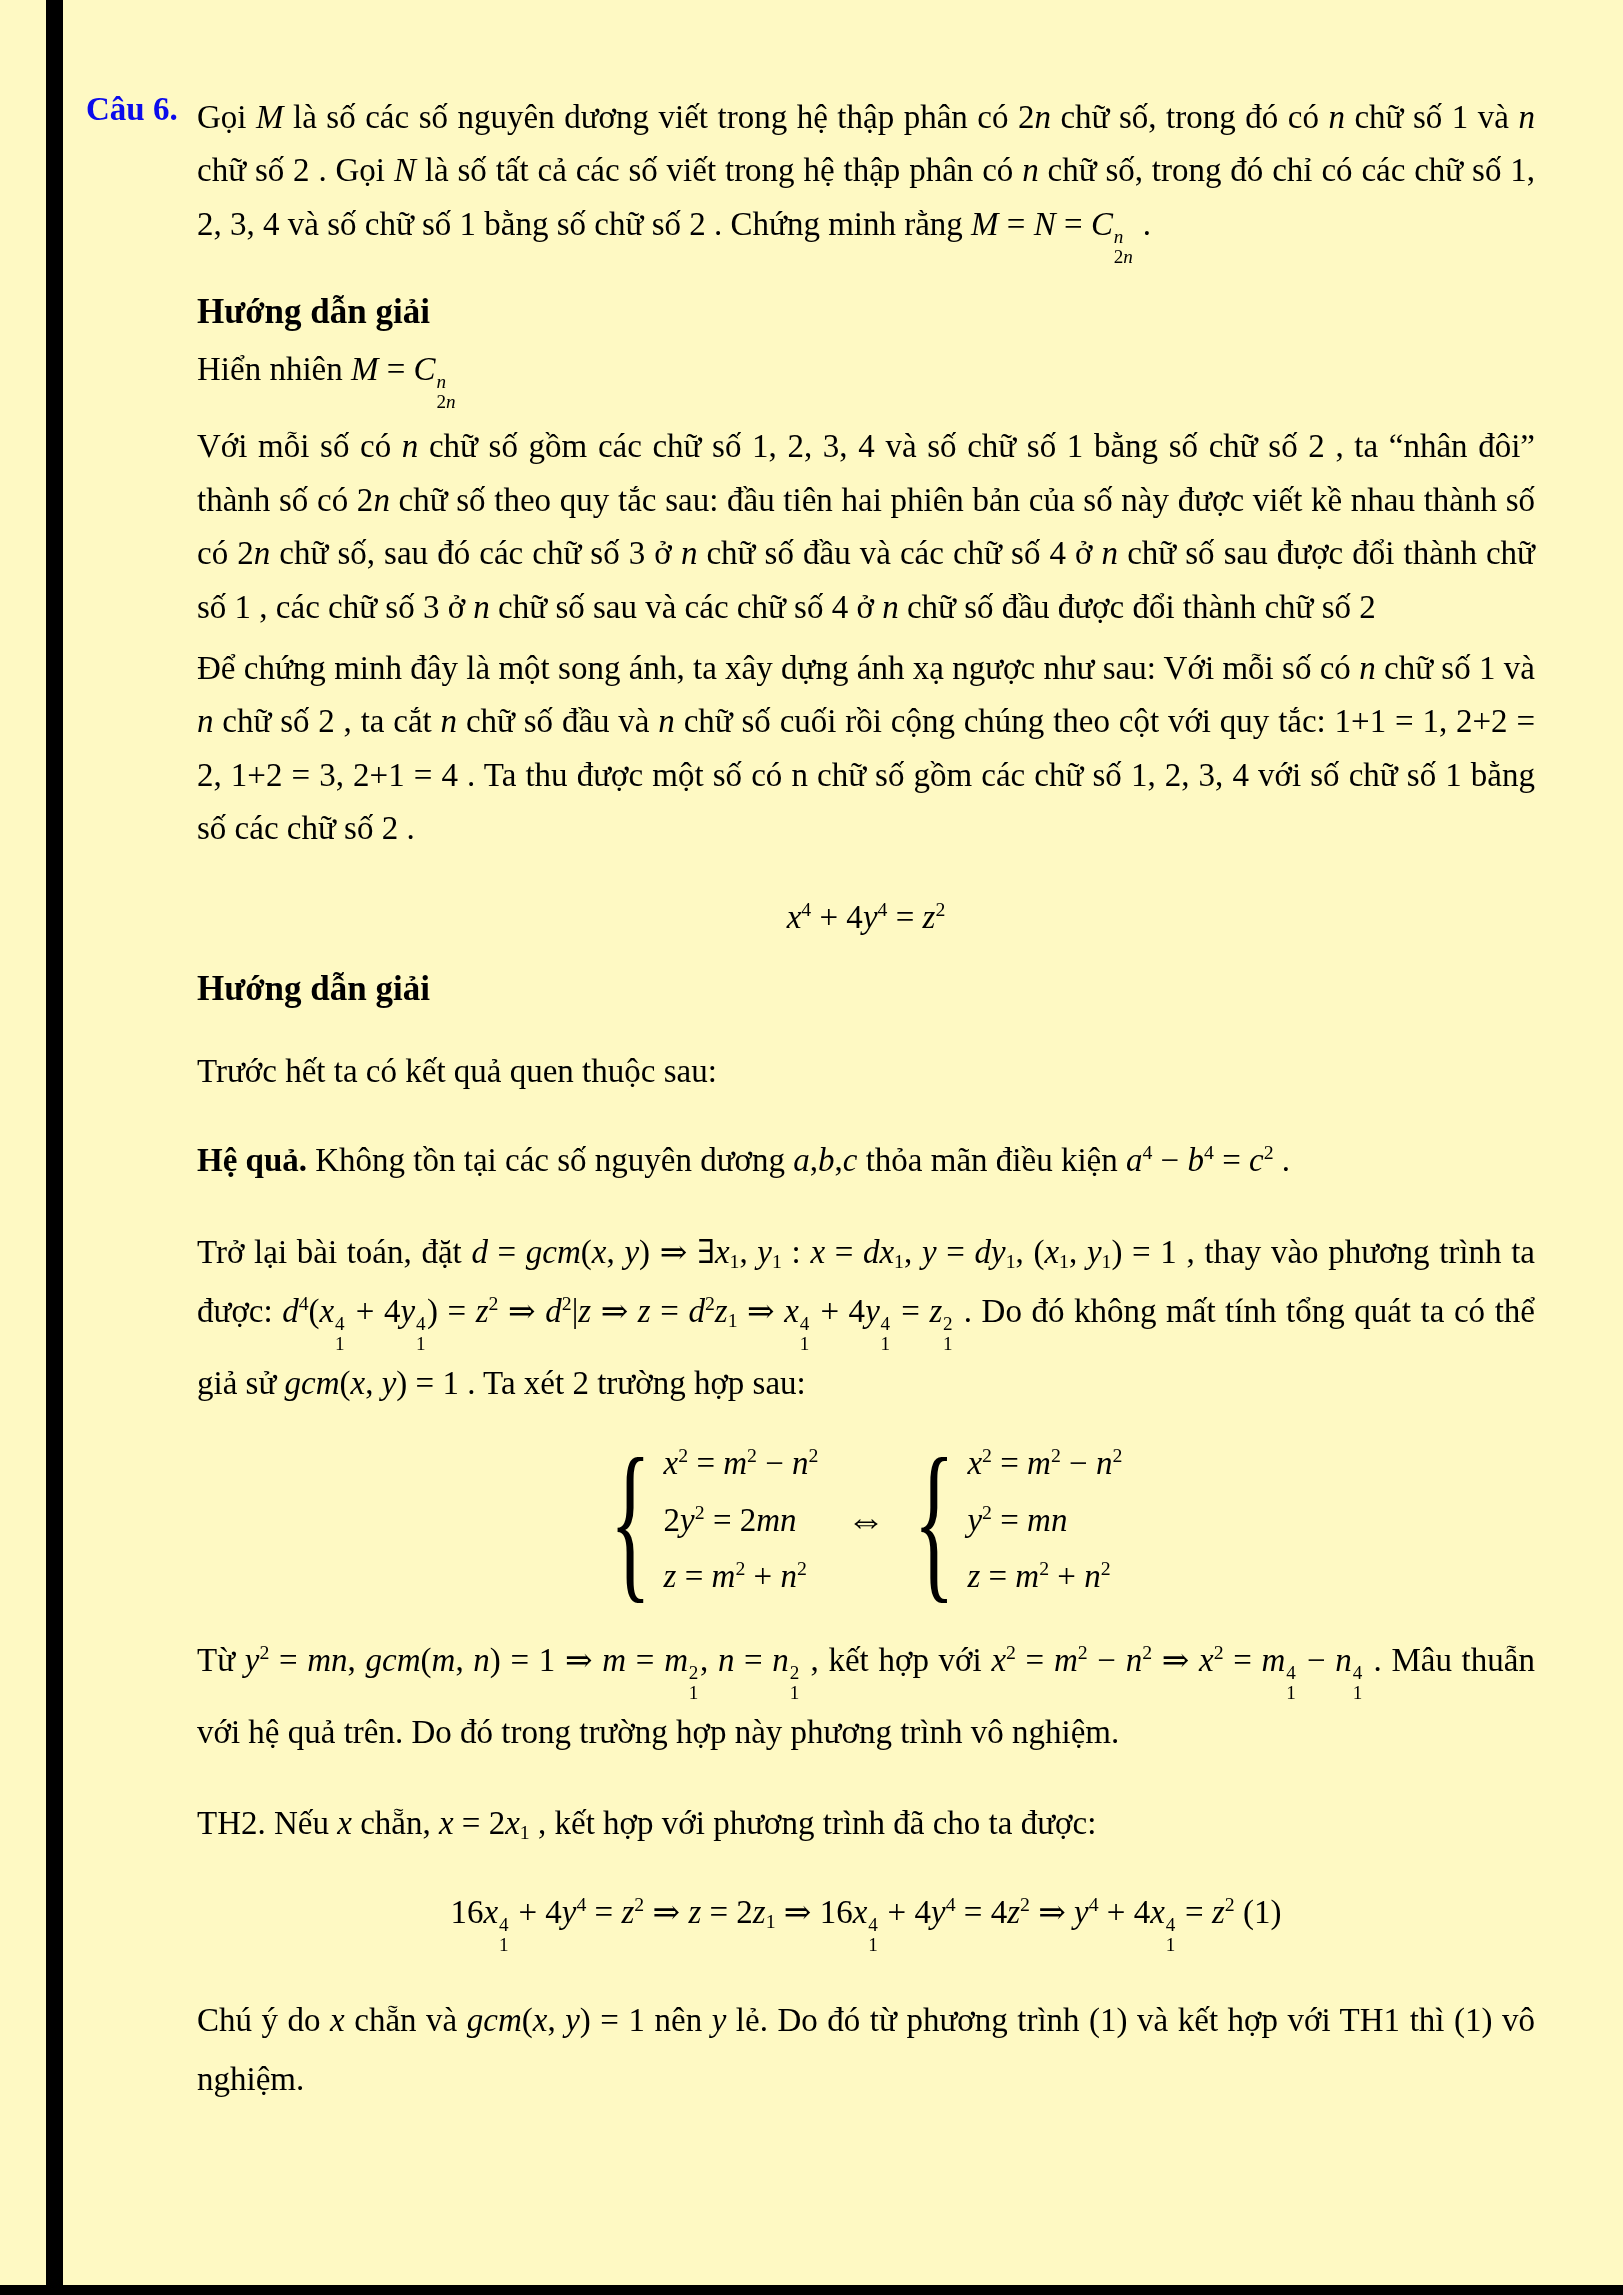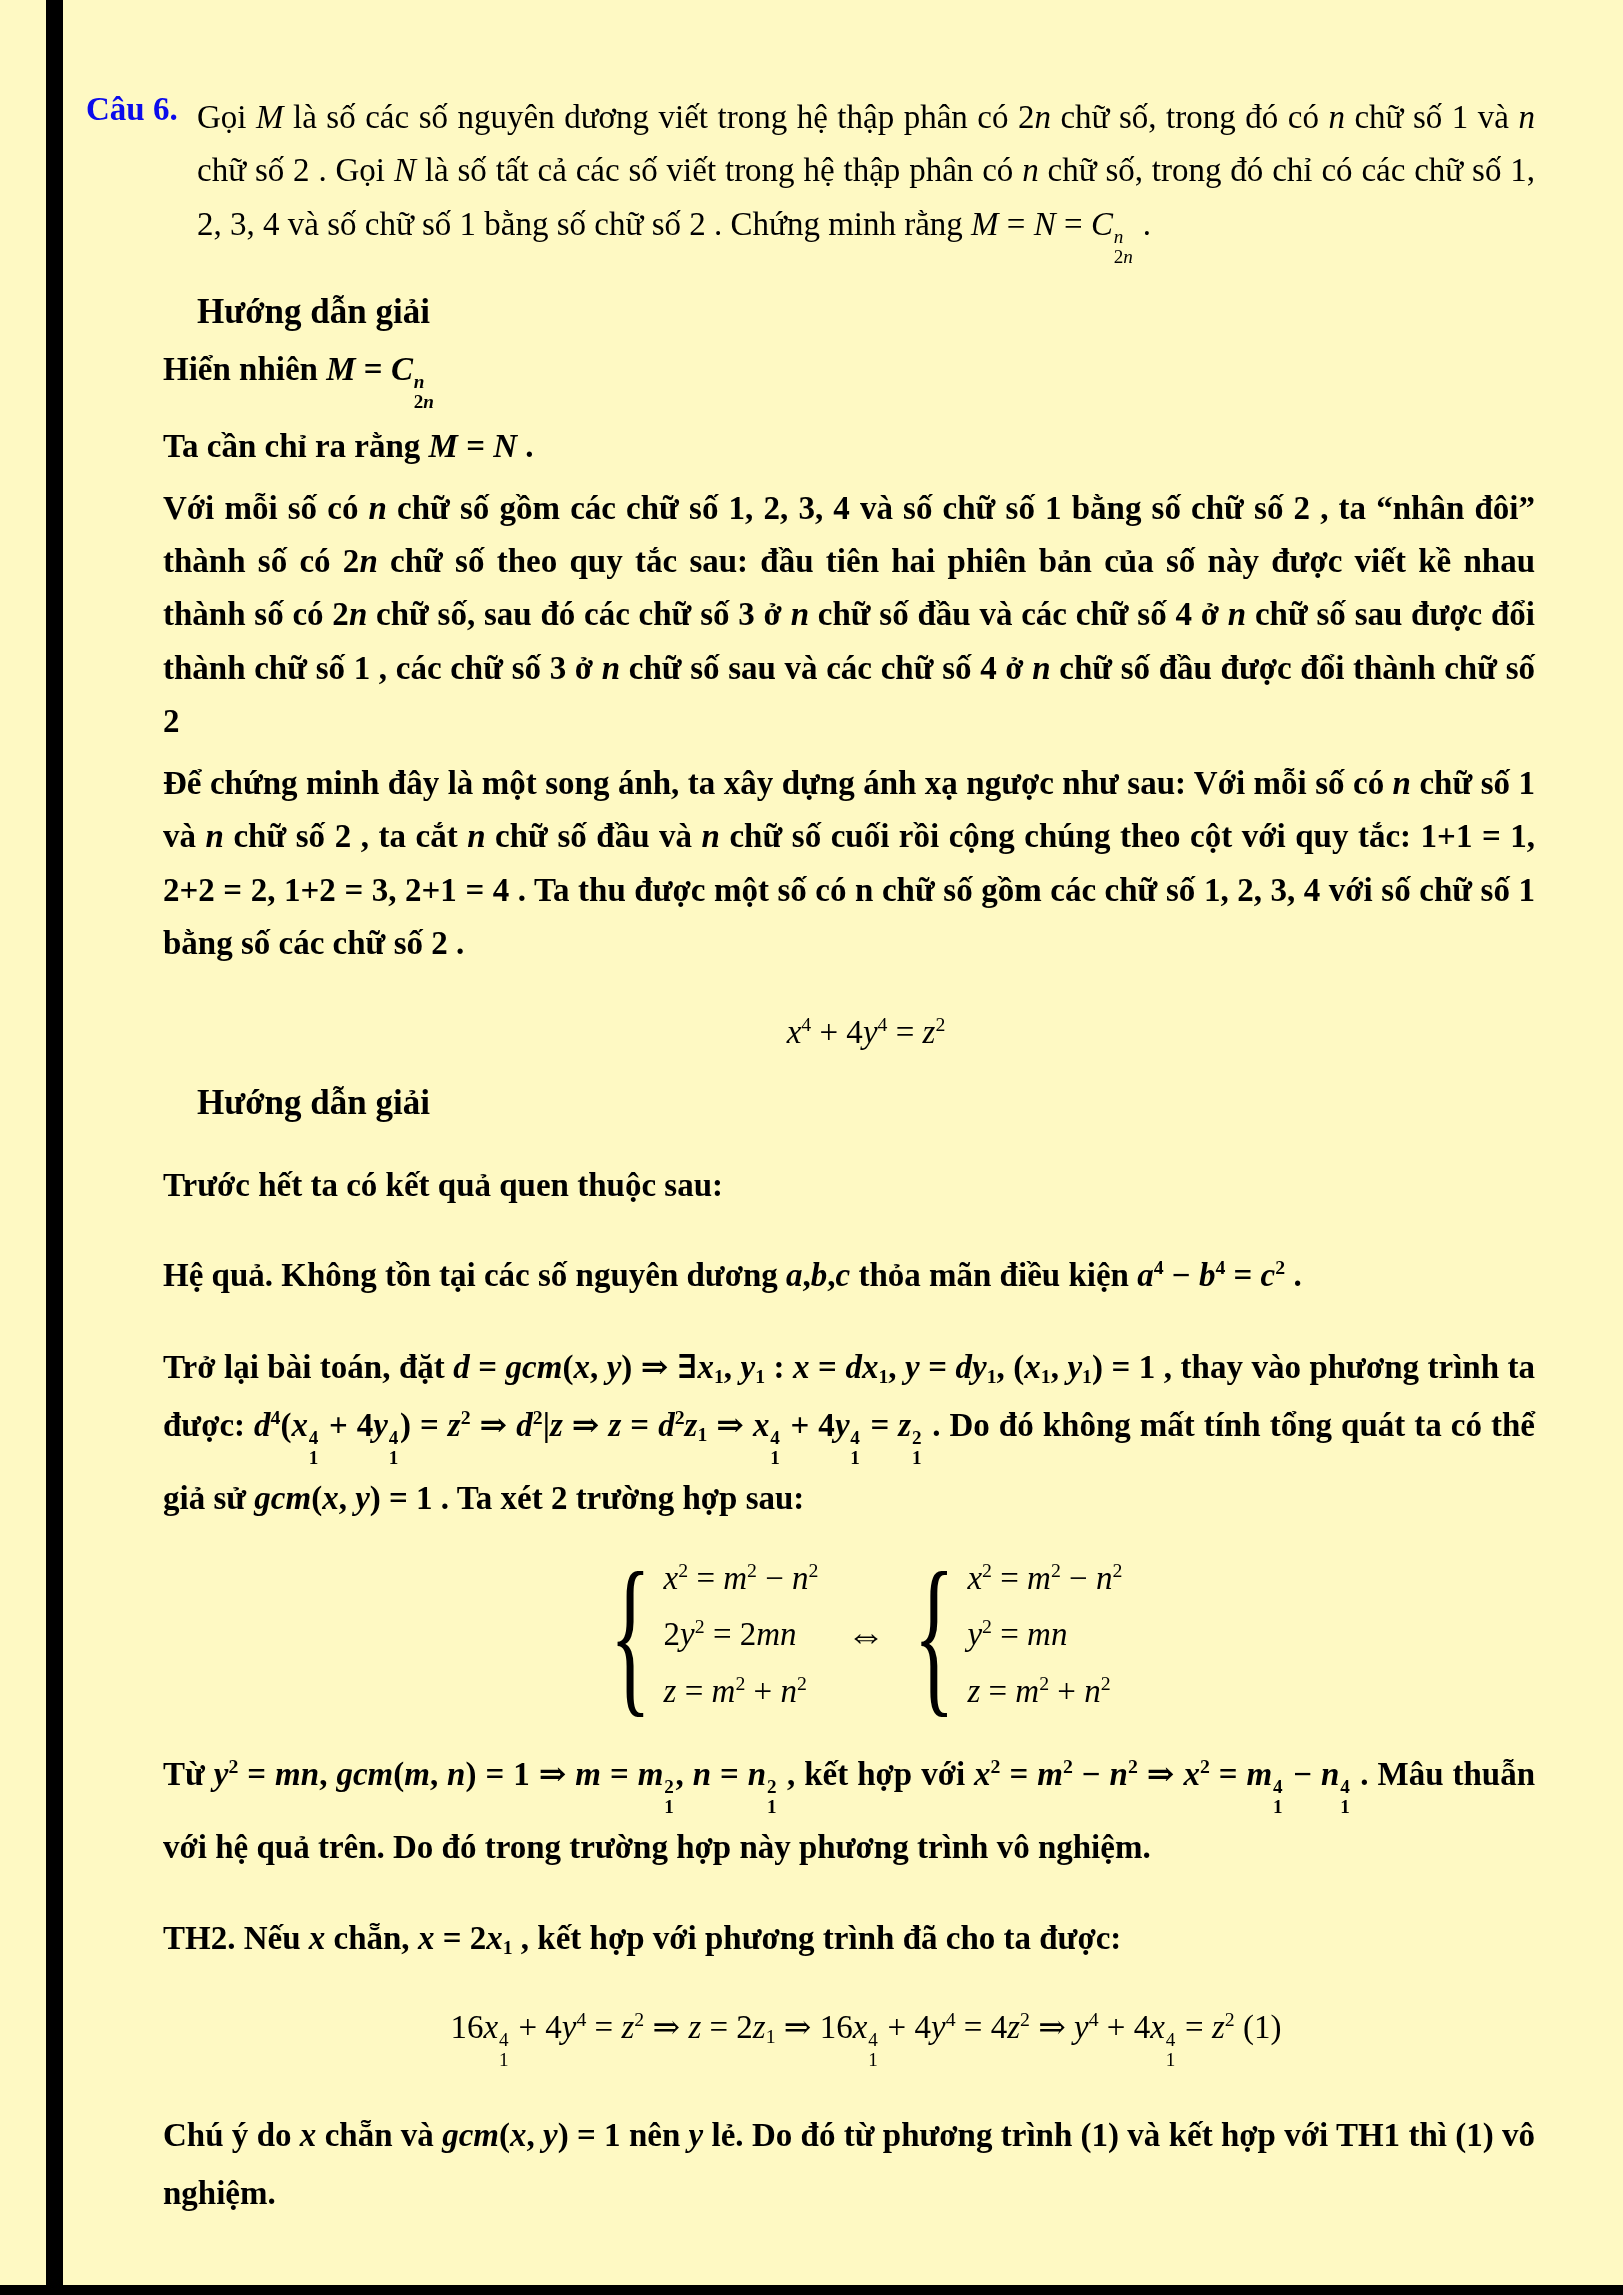--- a/index.html
+++ b/index.html
@@ -12,21 +12,21 @@
     font-family:"Liberation Serif","DejaVu Serif",serif;
     font-size:33px;
     overflow:hidden;
   }
   .doc { padding:91px 88px 0 86px; }
 
   .problem { display:flex; align-items:flex-start; margin-bottom:6.3px; }
   .plabel { flex:0 0 111px; font-weight:700; color:var(--accent,#0b0beb); white-space:nowrap; }
   .ptext { flex:1; text-align:justify; line-height:1.62; }
 
-  .para { margin-left:77px; text-align:justify; line-height:1.62; margin-top:7.9px;font-weight:bold; }
+  .para { margin-left:111px; text-align:justify; line-height:1.62; margin-top:7.9px; }
   .heading { margin-left:111px; font-weight:700; font-size:35px; margin-top:25px; margin-bottom:11px; }
   .equation { margin-left:111px; text-align:center; line-height:1.6; margin-top:35px; margin-bottom:7.9px; }
   .spaced { margin-top:36px; }
   .loose { line-height:1.76; }
 
   i { font-style:italic; }
   sup { font-size:0.6em; line-height:0; vertical-align:0.6em; }
   sub { font-size:0.6em; line-height:0; vertical-align:-0.25em; }
   .ss {
     display:inline-flex; flex-direction:column; align-items:flex-start;
@@ -62,21 +62,20 @@
         <div class="ptext">Gọi <i>M</i> là số các số nguyên dương viết trong hệ thập phân có 2<i>n</i> chữ số, trong đó có <i>n</i> chữ số 1 và <i>n</i> chữ số 2 . Gọi <i>N</i> là số tất cả các số viết trong hệ thập phân có <i>n</i> chữ số, trong đó chỉ có các chữ số 1, 2, 3, 4 và số chữ số 1 bằng số chữ số 2 . Chứng minh rằng <i>M</i> = <i>N</i> = <i>C</i><span class="ss">
             <span><i>n</i></span>
             <span>2<i>n</i></span>
           </span> .</div>
       </div>
       <div class="heading">Hướng dẫn giải</div>
       <div class="para tight">Hiển nhiên <i>M</i> = <i>C</i><span class="ss">
           <span><i>n</i></span>
           <span>2<i>n</i></span>
         </span></div>
-      <div class="para tight">Ta cần chỉ ra rằng <i>M</i> = <i>N</i> .</div>
       <div class="para">Với mỗi số có <i>n</i> chữ số gồm các chữ số 1, 2, 3, 4 và số chữ số 1 bằng số chữ số 2 , ta “nhân đôi” thành số có 2<i>n</i> chữ số theo quy tắc sau: đầu tiên hai phiên bản của số này được viết kề nhau thành số có 2<i>n</i> chữ số, sau đó các chữ số 3 ở <i>n</i> chữ số đầu và các chữ số 4 ở <i>n</i> chữ số sau được đổi thành chữ số 1 , các chữ số 3 ở <i>n</i> chữ số sau và các chữ số 4 ở <i>n</i> chữ số đầu được đổi thành chữ số 2</div>
       <div class="para">Để chứng minh đây là một song ánh, ta xây dựng ánh xạ ngược như sau: Với mỗi số có <i>n</i> chữ số 1 và <i>n</i> chữ số 2 , ta cắt <i>n</i> chữ số đầu và <i>n</i> chữ số cuối rồi cộng chúng theo cột với quy tắc: 1+1 = 1,  2+2  =  2,  1+2  =  3,  2+1 =  4 . Ta thu được một số có n chữ số gồm các chữ số 1, 2, 3, 4  với số chữ số 1 bằng số các chữ số 2 .</div>
       <div class="equation"><i>x</i><sup>4</sup> + 4<i>y</i><sup>4</sup> = <i>z</i><sup>2</sup></div>
       <div class="heading">Hướng dẫn giải</div>
       <div class="para spaced">Trước hết ta có kết quả quen thuộc sau:</div>
       <div class="para spaced"><b>Hệ quả.</b> Không tồn tại các số nguyên dương <i>a</i>,<i>b</i>,<i>c</i>  thỏa mãn điều kiện  <i>a</i><sup>4</sup> − <i>b</i><sup>4</sup> = <i>c</i><sup>2</sup> .</div>
       <div class="para spaced loose">Trở lại bài toán, đặt  <i>d</i> = <i>gcm</i>(<i>x</i>, <i>y</i>) ⇒ ∃<i>x</i><sub>1</sub>, <i>y</i><sub>1</sub> : <i>x</i> = <i>dx</i><sub>1</sub>, <i>y</i> = <i>dy</i><sub>1</sub>, (<i>x</i><sub>1</sub>, <i>y</i><sub>1</sub>) = 1 , thay vào phương trình ta được:  <i>d</i><sup>4</sup>(<i>x</i><span class="ss">
           <span>4</span>
           <span>1</span>
         </span> + 4<i>y</i><span class="ss">

